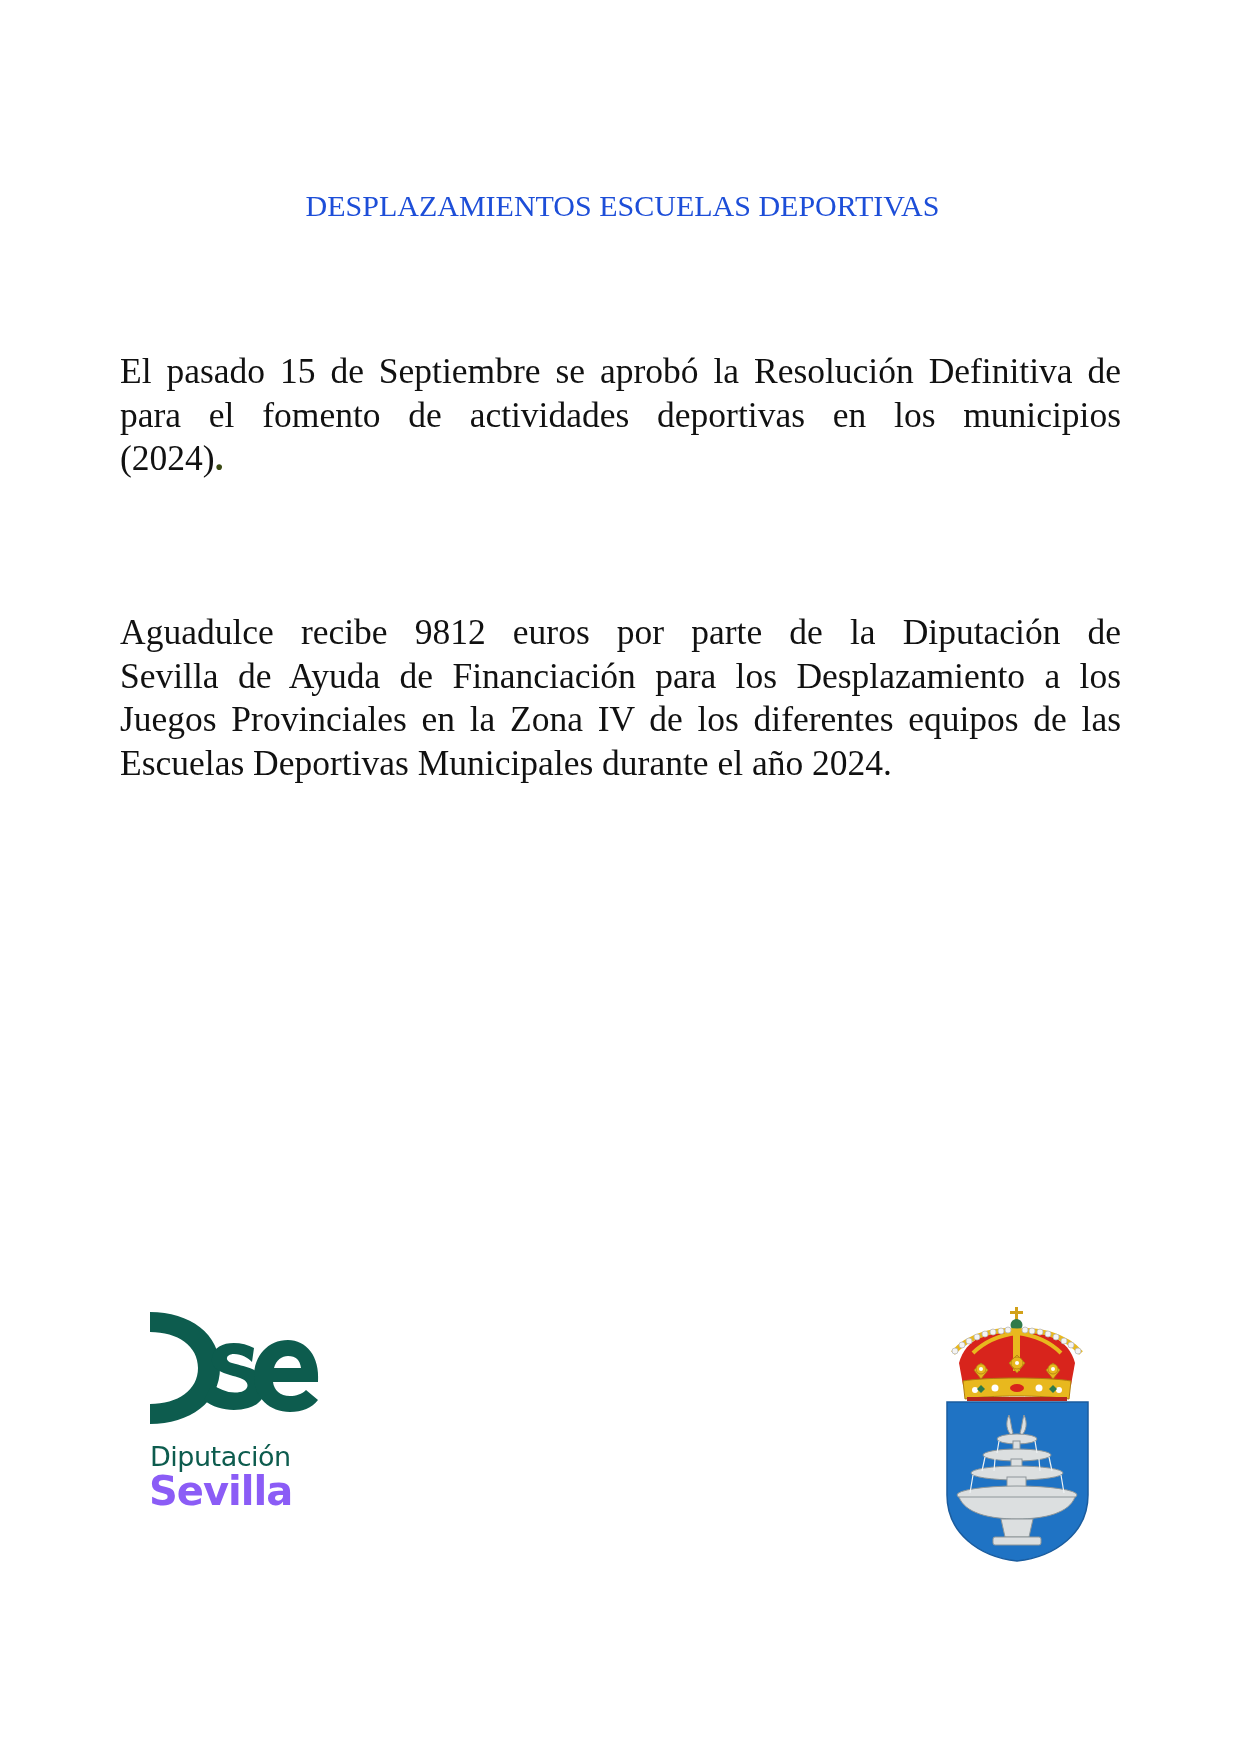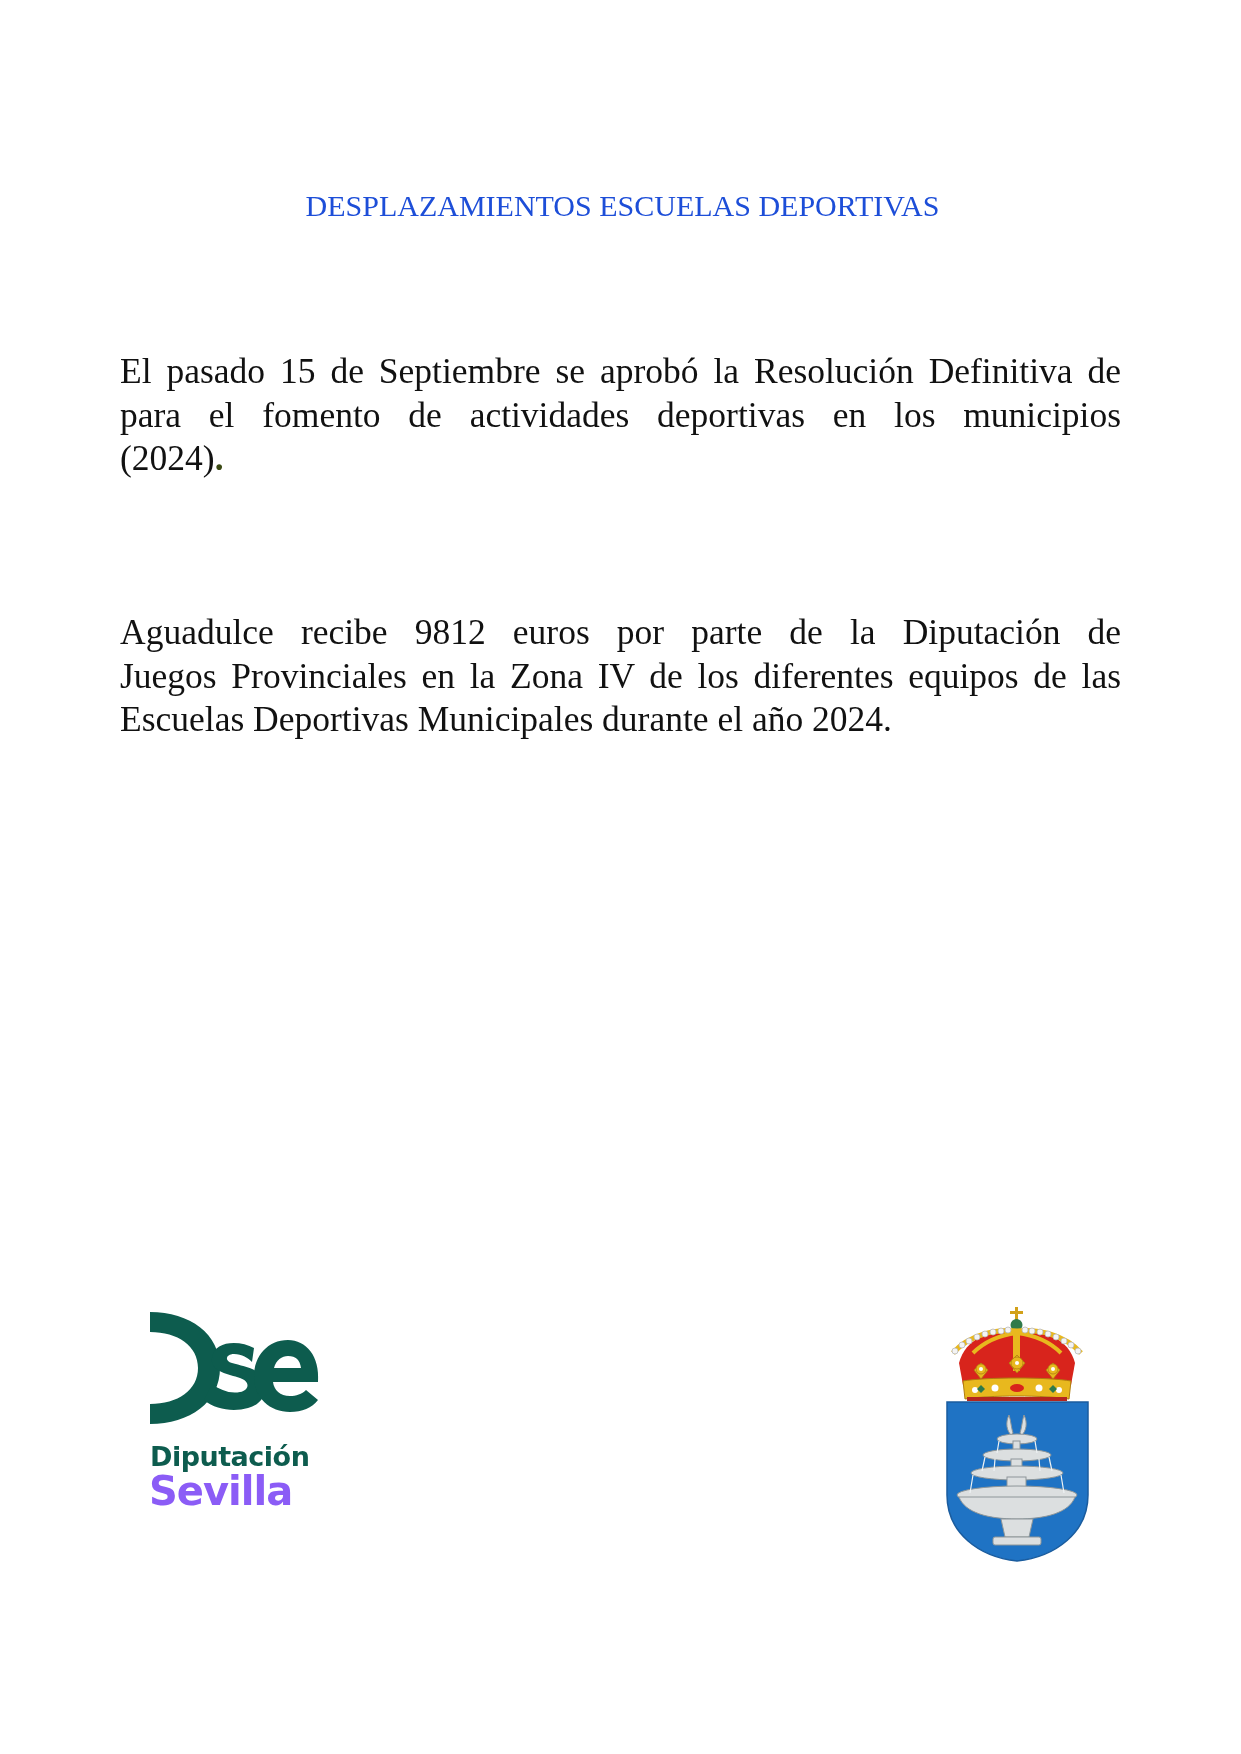--- a/index.html
+++ b/index.html
@@ -59,21 +59,21 @@
       top: 1312px;
       width: 172px;
       height: 200px;
     }
     .dip-logo .word1 {
       position: absolute;
       left: 0;
       top: 130px;
       font-family: "DejaVu Sans", "Liberation Sans", sans-serif;
       font-size: 27px;
-      font-weight: bold;
+      font-weight: normal;
       letter-spacing: -0.5px;
       color: #0d5c4e;
       line-height: 30px;
     }
     .dip-logo .word2 {
       position: absolute;
       left: -1px;
       top: 158px;
       font-family: "DejaVu Sans", "Liberation Sans", sans-serif;
       font-size: 40px;
@@ -107,20 +107,21 @@
   </div>
 
   <div class="body-text para para1">
     <span class="ln">El pasado 15 de Septiembre se aprobó la Resolución Definitiva de</span>
     <span class="ln">para el fomento de actividades deportivas en los municipios</span>
     <span class="ln last"><span>(2024)</span><span class="olive-dot">.</span></span>
   </div>
 
   <div class="body-text para para2">
     <span class="ln">Aguadulce  recibe 9812 euros por parte de la Diputación de</span>
+    <span class="ln">Sevilla de Ayuda de Financiación para los Desplazamiento a los</span>
     <span class="ln">Juegos Provinciales en la Zona IV de los diferentes equipos de las</span>
     <span class="ln last">Escuelas Deportivas Municipales durante el año 2024.</span>
   </div>
 
   <div class="dip-logo">
     <svg class="mark" width="172" height="112" viewBox="0 0 172 112">
 
       <path d="M0 0 C 40 0, 70 22, 70 56 C 70 90, 40 112, 0 112 L 0 92 C 28 92, 48 78, 48 56 C 48 34, 28 20, 0 20 Z" fill="#0d5c4e"></path>
 
       <path d="M104 36 C 90 28, 64 28, 62 46 C 60 60, 78 62, 90 66 C 100 69, 100 78, 90 80 C 80 82, 70 78, 62 72 L 54 88 C 66 98, 84 100, 98 96 C 114 92, 120 76, 112 64 C 106 56, 92 54, 82 51 C 74 49, 76 42, 84 42 C 92 42, 98 46, 102 50 Z" fill="#0d5c4e"></path>

